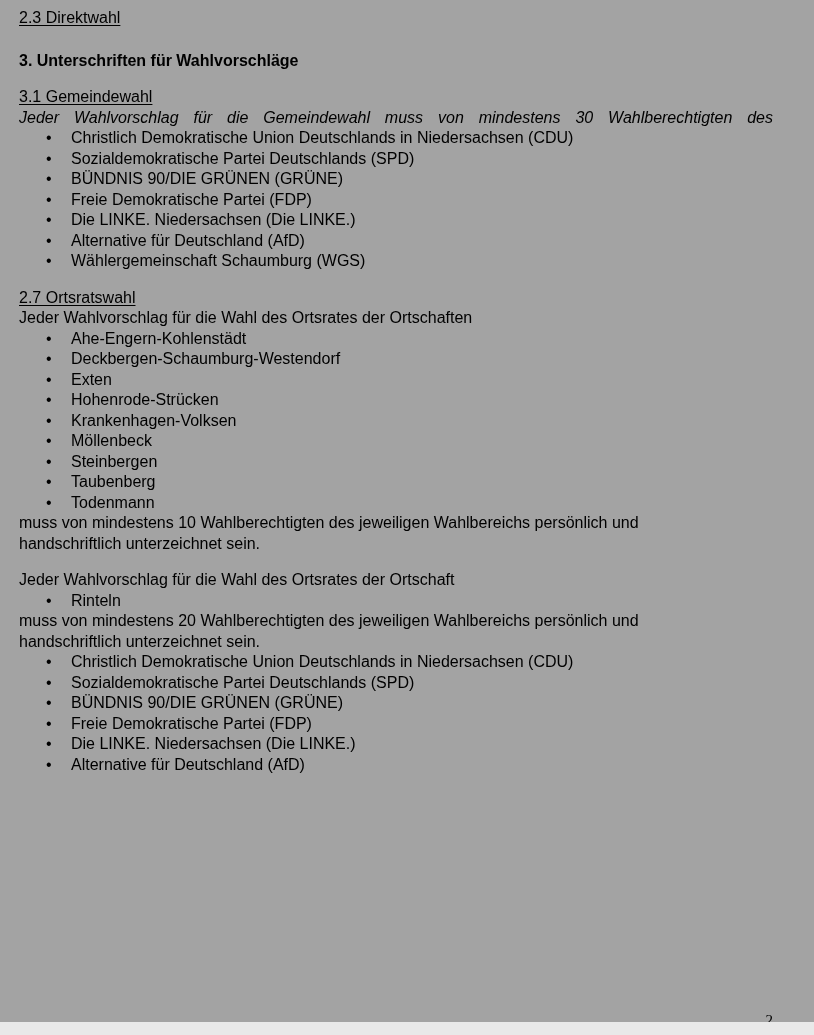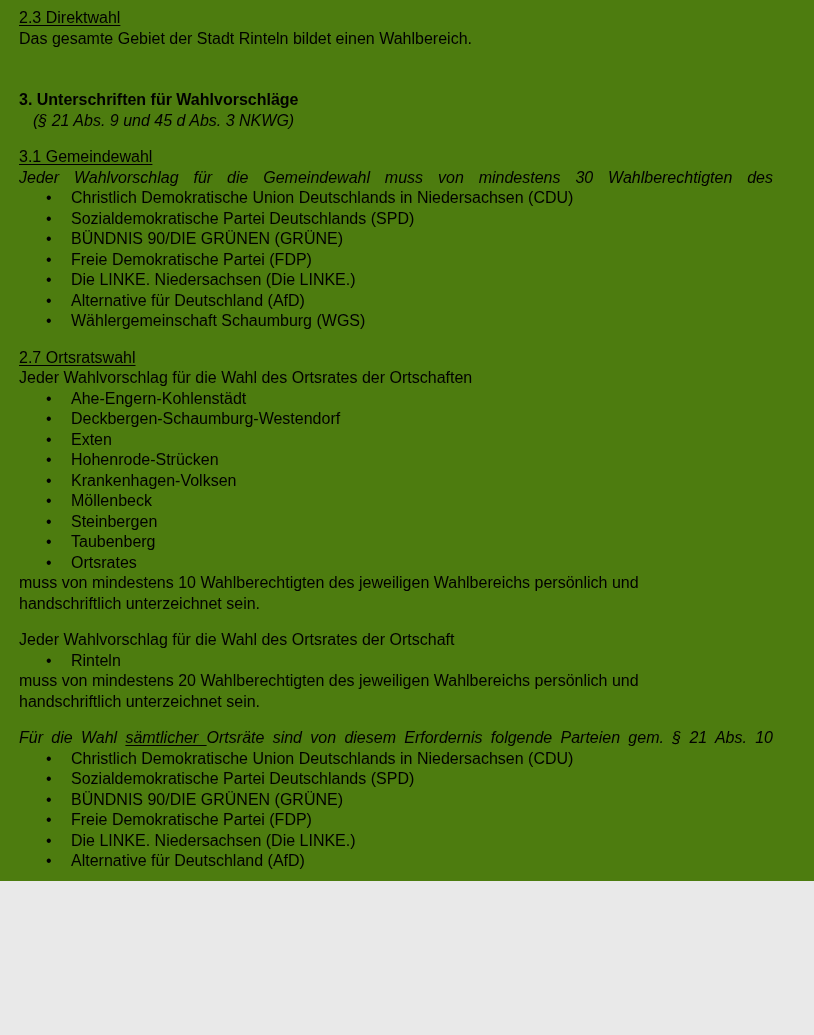--- a/index.html
+++ b/index.html
@@ -1,35 +1,35 @@
 <!DOCTYPE html>
 <html><head>
 <meta charset="utf-8">
 <style>
   html, body { margin: 0; padding: 0; background: #e9e9e9; }
   .page {
     position: relative;
     width: 814px;
-    height: 881px;
-    background: #4d7c0f;
+    height: 1022px;
+    background: #a3a3a3;
     font-family: "Liberation Sans", "DejaVu Sans", sans-serif;
     font-size: 16px;
     line-height: 20.5px;
     color: #000000;
     overflow: hidden;
   }
   .content {
     position: absolute;
     top: 8px;
     left: 19px;
     width: 754px;
   }
   .line { min-height: 20.5px; }
   .mt1 { margin-top: 16px; }
-  .mt2 { margin-top: 41px; }
+  .mt2 { margin-top: 22px; }
   .h-underline { text-decoration: underline; text-underline-offset: 2px; }
   .bold-head { font-weight: bold; }
   .subhead { font-style: italic; padding-left: 14px; }
   .stretch { text-align: justify; text-align-last: justify; font-style: italic; }
   .li { display: flex; padding-left: 27px; }
   .li .bullet-marker { flex: 0 0 25px; }
   .li .li-text { flex: 1 1 auto; }
   .u-word { text-decoration: underline; text-underline-offset: 2px; white-space: pre; }
   .page-number {
     position: absolute;
@@ -40,24 +40,22 @@
     line-height: 17px;
   }
 </style>
 </head>
 <body>
 
 <div class="page">
   <div class="content">
 
     <div class="line h-underline">2.3 Direktwahl</div>
-    <div class="line">Das gesamte Gebiet der Stadt Rinteln bildet einen Wahlbereich.</div>
 
     <div class="line bold-head mt2">3. Unterschriften für Wahlvorschläge</div>
-    <div class="line subhead">(§ 21 Abs. 9 und 45 d Abs. 3 NKWG)</div>
 
     <div class="line h-underline mt1">3.1 Gemeindewahl</div>
     <div class="line stretch">Jeder Wahlvorschlag für die Gemeindewahl muss von mindestens 30 Wahlberechtigten des</div>
 
 
     <div>
       <div class="line li">
         <span class="bullet-marker">•</span>
         <span class="li-text">Christlich Demokratische Union Deutschlands in Niedersachsen (CDU)</span>
       </div>
@@ -118,36 +116,35 @@
       <div class="line li">
         <span class="bullet-marker">•</span>
         <span class="li-text">Steinbergen</span>
       </div>
       <div class="line li">
         <span class="bullet-marker">•</span>
         <span class="li-text">Taubenberg</span>
       </div>
       <div class="line li">
         <span class="bullet-marker">•</span>
-        <span class="li-text">Ortsrates</span>
+        <span class="li-text">Todenmann</span>
       </div>
     </div>
 
     <div class="line">muss von mindestens 10 Wahlberechtigten des jeweiligen Wahlbereichs persönlich und</div>
     <div class="line">handschriftlich unterzeichnet sein.</div>
 
     <div class="line mt1">Jeder Wahlvorschlag für die Wahl des Ortsrates der Ortschaft</div>
     <div class="line li">
       <span class="bullet-marker">•</span>
       <span class="li-text">Rinteln</span>
     </div>
     <div class="line">muss von mindestens 20 Wahlberechtigten des jeweiligen Wahlbereichs persönlich und</div>
     <div class="line">handschriftlich unterzeichnet sein.</div>
 
-    <div class="line stretch mt1"><span>Für die Wahl </span><span class="u-word">sämtlicher </span><span>Ortsräte sind von diesem Erfordernis folgende Parteien gem. § 21 Abs. 10</span></div>
 
     <div>
       <div class="line li">
         <span class="bullet-marker">•</span>
         <span class="li-text">Christlich Demokratische Union Deutschlands in Niedersachsen (CDU)</span>
       </div>
       <div class="line li">
         <span class="bullet-marker">•</span>
         <span class="li-text">Sozialdemokratische Partei Deutschlands (SPD)</span>
       </div>

